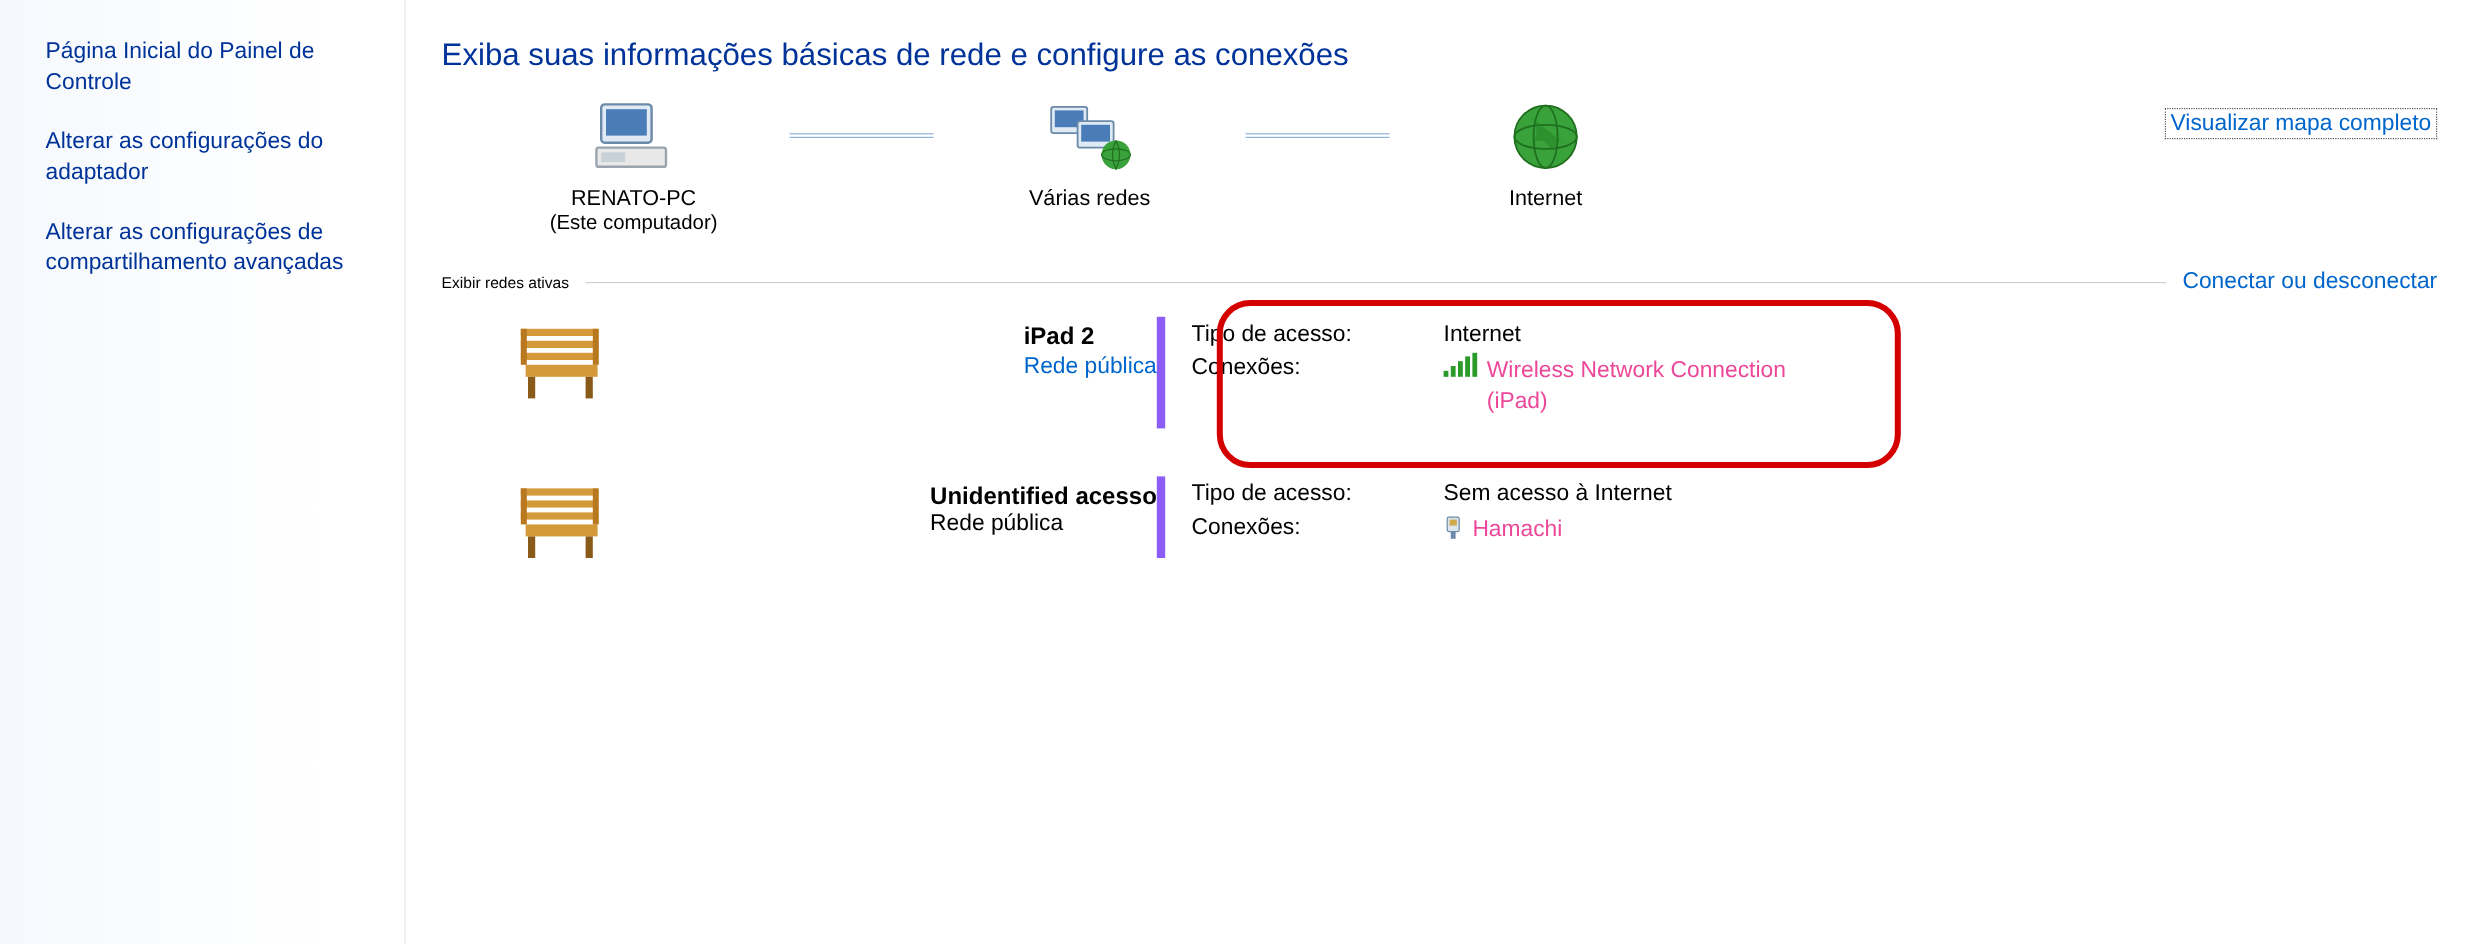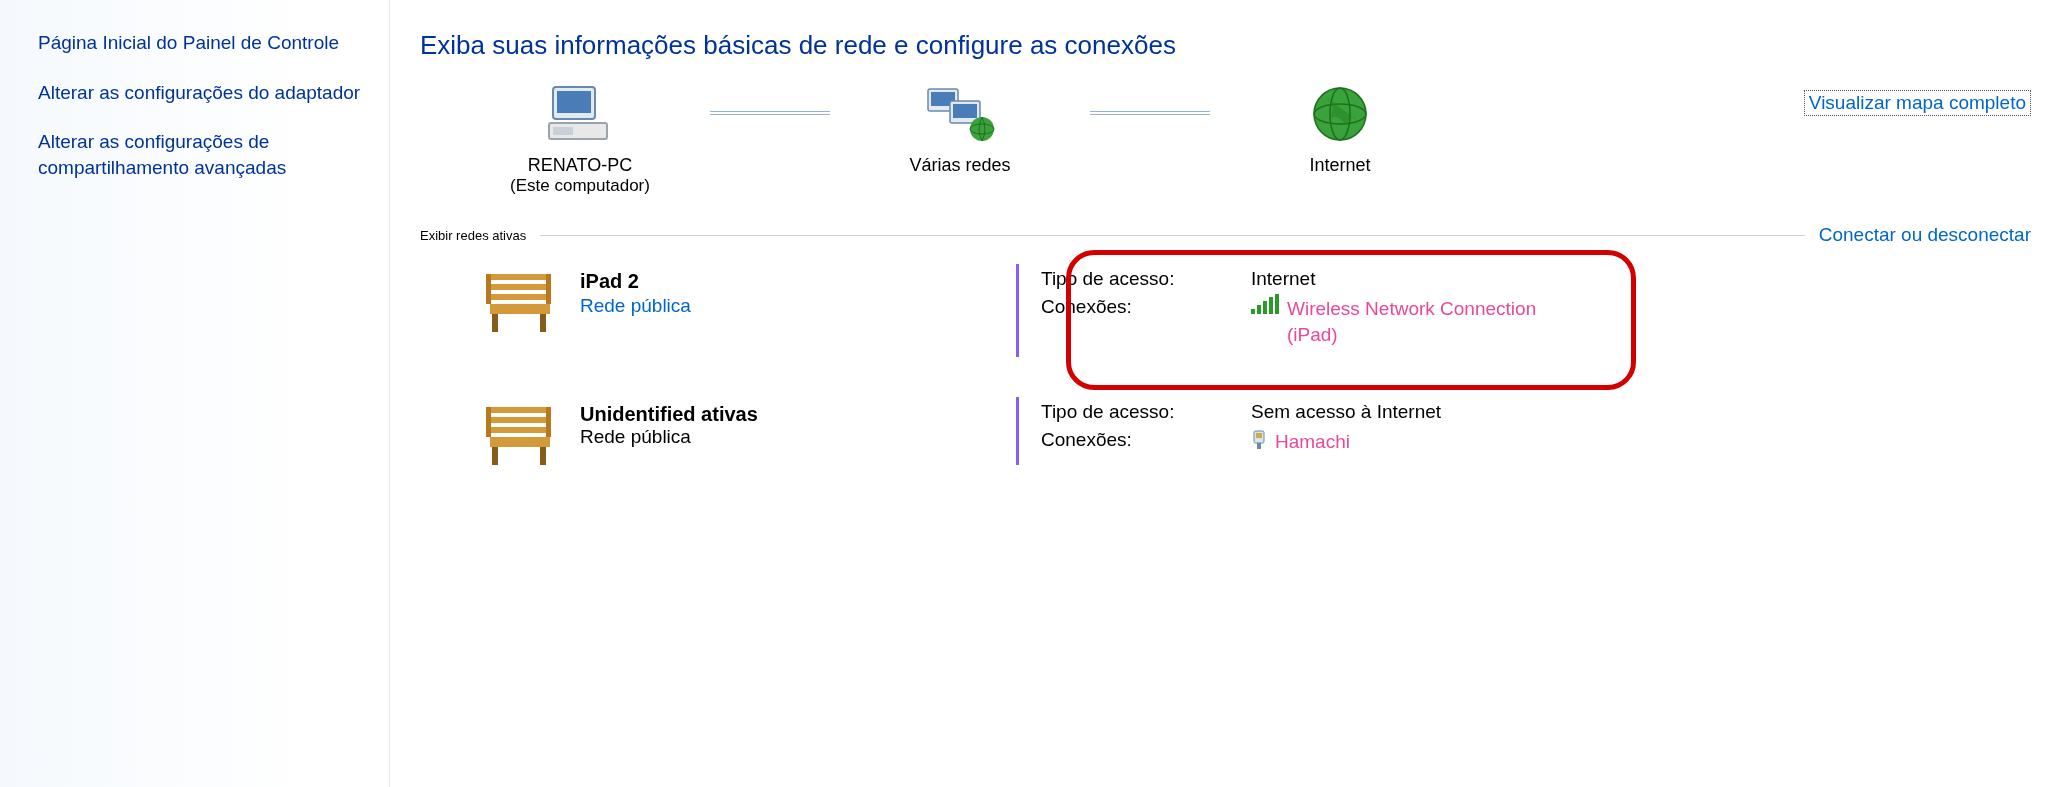--- a/index.html
+++ b/index.html
@@ -6,21 +6,21 @@
   body {
     font-family: "Segoe UI", Tahoma, sans-serif;
     font-size: 17px;
     background: #fff;
     color: #000;
     width: 2071px;
     height: 787px;
     display: flex;
   }
   .sidebar {
-    width: 390px;
+    width: 338px;
     padding: 30px 25px 20px 38px;
     background: linear-gradient(to right, #f5f9fd 0%, #ffffff 80%);
     border-right: 1px solid #e8e8e8;
   }
   .sidebar-link {
     color: #003399;
     font-size: 19px;
     line-height: 1.35;
     margin-bottom: 24px;
     cursor: pointer;
@@ -98,27 +98,28 @@
   .network-block {
     display: flex;
     align-items: flex-start;
     margin: 18px 0 40px 56px;
     position: relative;
   }
   .net-left {
     display: flex;
     align-items: flex-start;
     width: 540px;
+    justify-content: space-between;
   }
   .bench-icon { width: 88px; height: 72px; margin-right: 16px; }
   .net-name { font-size: 20px; font-weight: 700; margin-top: 6px; }
   .net-type-link { color: #0066cc; font-size: 19px; cursor: pointer; margin-top: 2px; display: inline-block; }
   .net-type-text { font-size: 19px; color: #000; margin-top: 2px; }
   .net-right {
-    border-left: 3px solid #8b5cf6;
+    border-left: 7px solid #8b5cf6;
     padding: 4px 0 4px 22px;
     min-width: 520px;
   }
   .kv-row { display: flex; align-items: flex-start; margin-bottom: 6px; font-size: 19px; }
   .kv-label { width: 210px; }
   .kv-val { display: flex; align-items: flex-start; gap: 8px; }
   .conn-link { color: #ec4899; cursor: pointer; max-width: 260px; line-height: 1.35; }
   .highlight-box {
     position: absolute;
     left: 590px;
@@ -247,21 +248,21 @@
         <rect x="10" y="10" width="64" height="6" fill="#d49a3a"></rect>
         <rect x="10" y="20" width="64" height="6" fill="#d49a3a"></rect>
         <rect x="10" y="30" width="64" height="6" fill="#d49a3a"></rect>
         <rect x="14" y="40" width="60" height="10" fill="#d49a3a"></rect>
         <rect x="10" y="10" width="5" height="30" fill="#b87820"></rect>
         <rect x="70" y="10" width="5" height="30" fill="#b87820"></rect>
         <rect x="16" y="50" width="6" height="18" fill="#8a5a18"></rect>
         <rect x="64" y="50" width="6" height="18" fill="#8a5a18"></rect>
       </svg>
       <div>
-        <div class="net-name">Unidentified ativas</div>
+        <div class="net-name">Unidentified acesso</div>
         <span class="net-type-text">Rede pública</span>
       </div>
     </div>
     <div class="net-right">
       <div class="kv-row">
         <span class="kv-label">Tipo de acesso:</span>
         <span class="kv-val">Sem acesso à Internet</span>
       </div>
       <div class="kv-row">
         <span class="kv-label">Conexões:</span>

